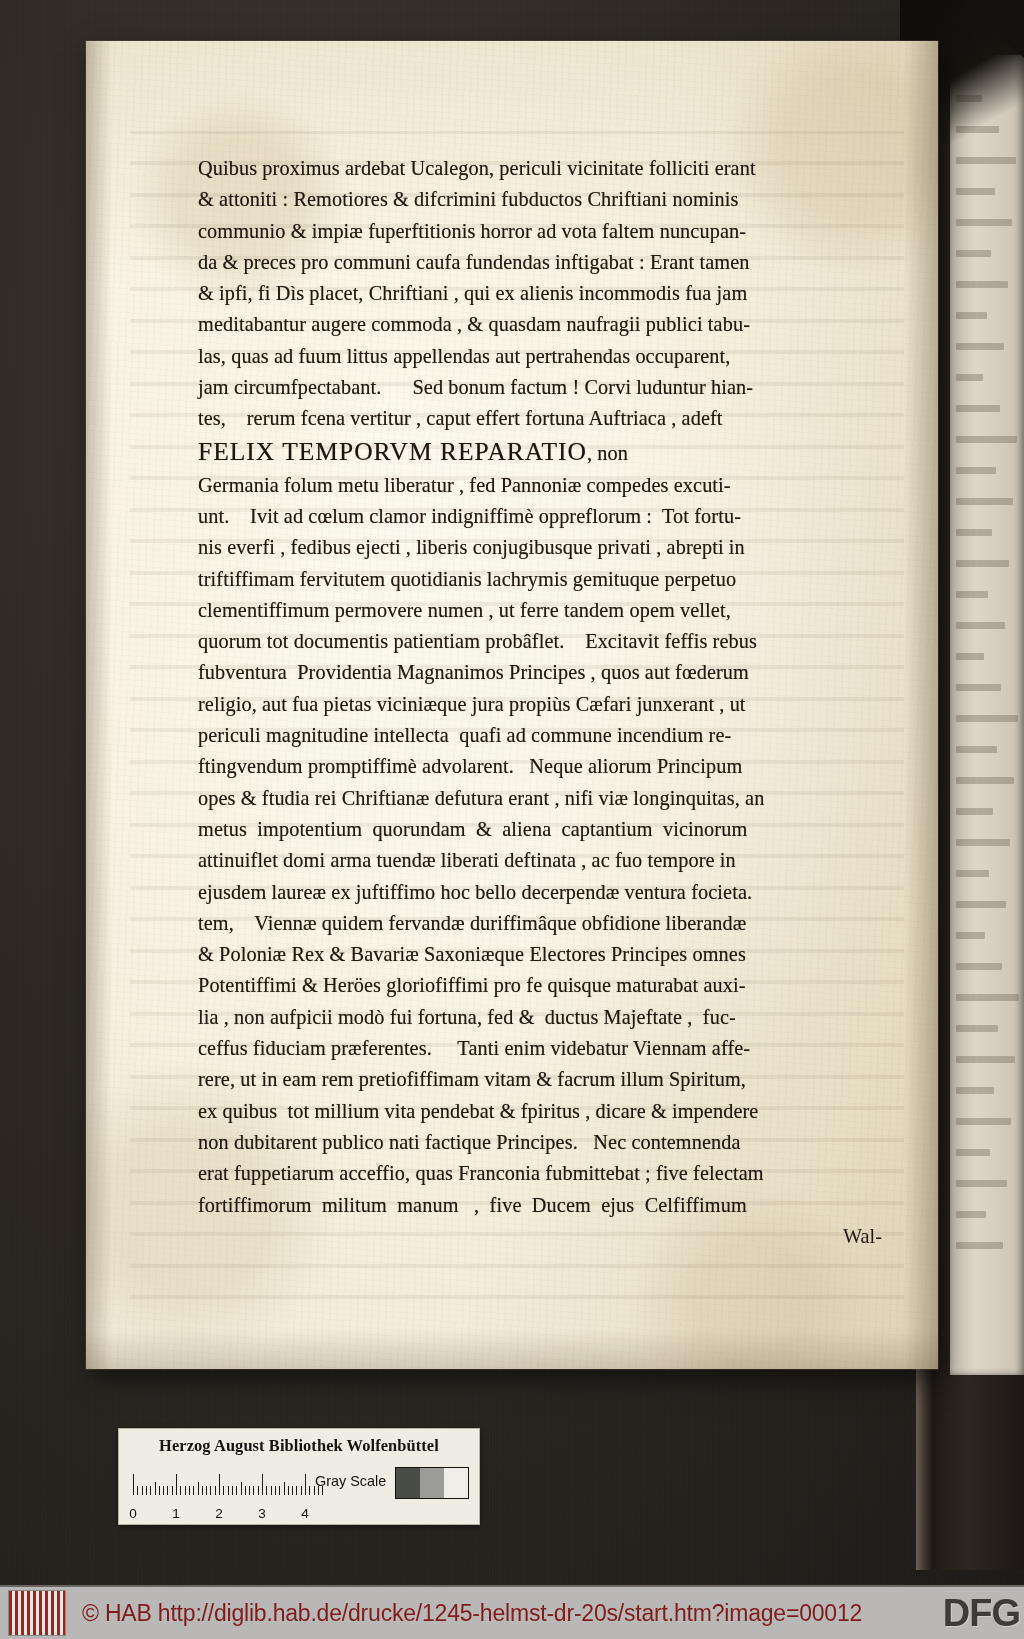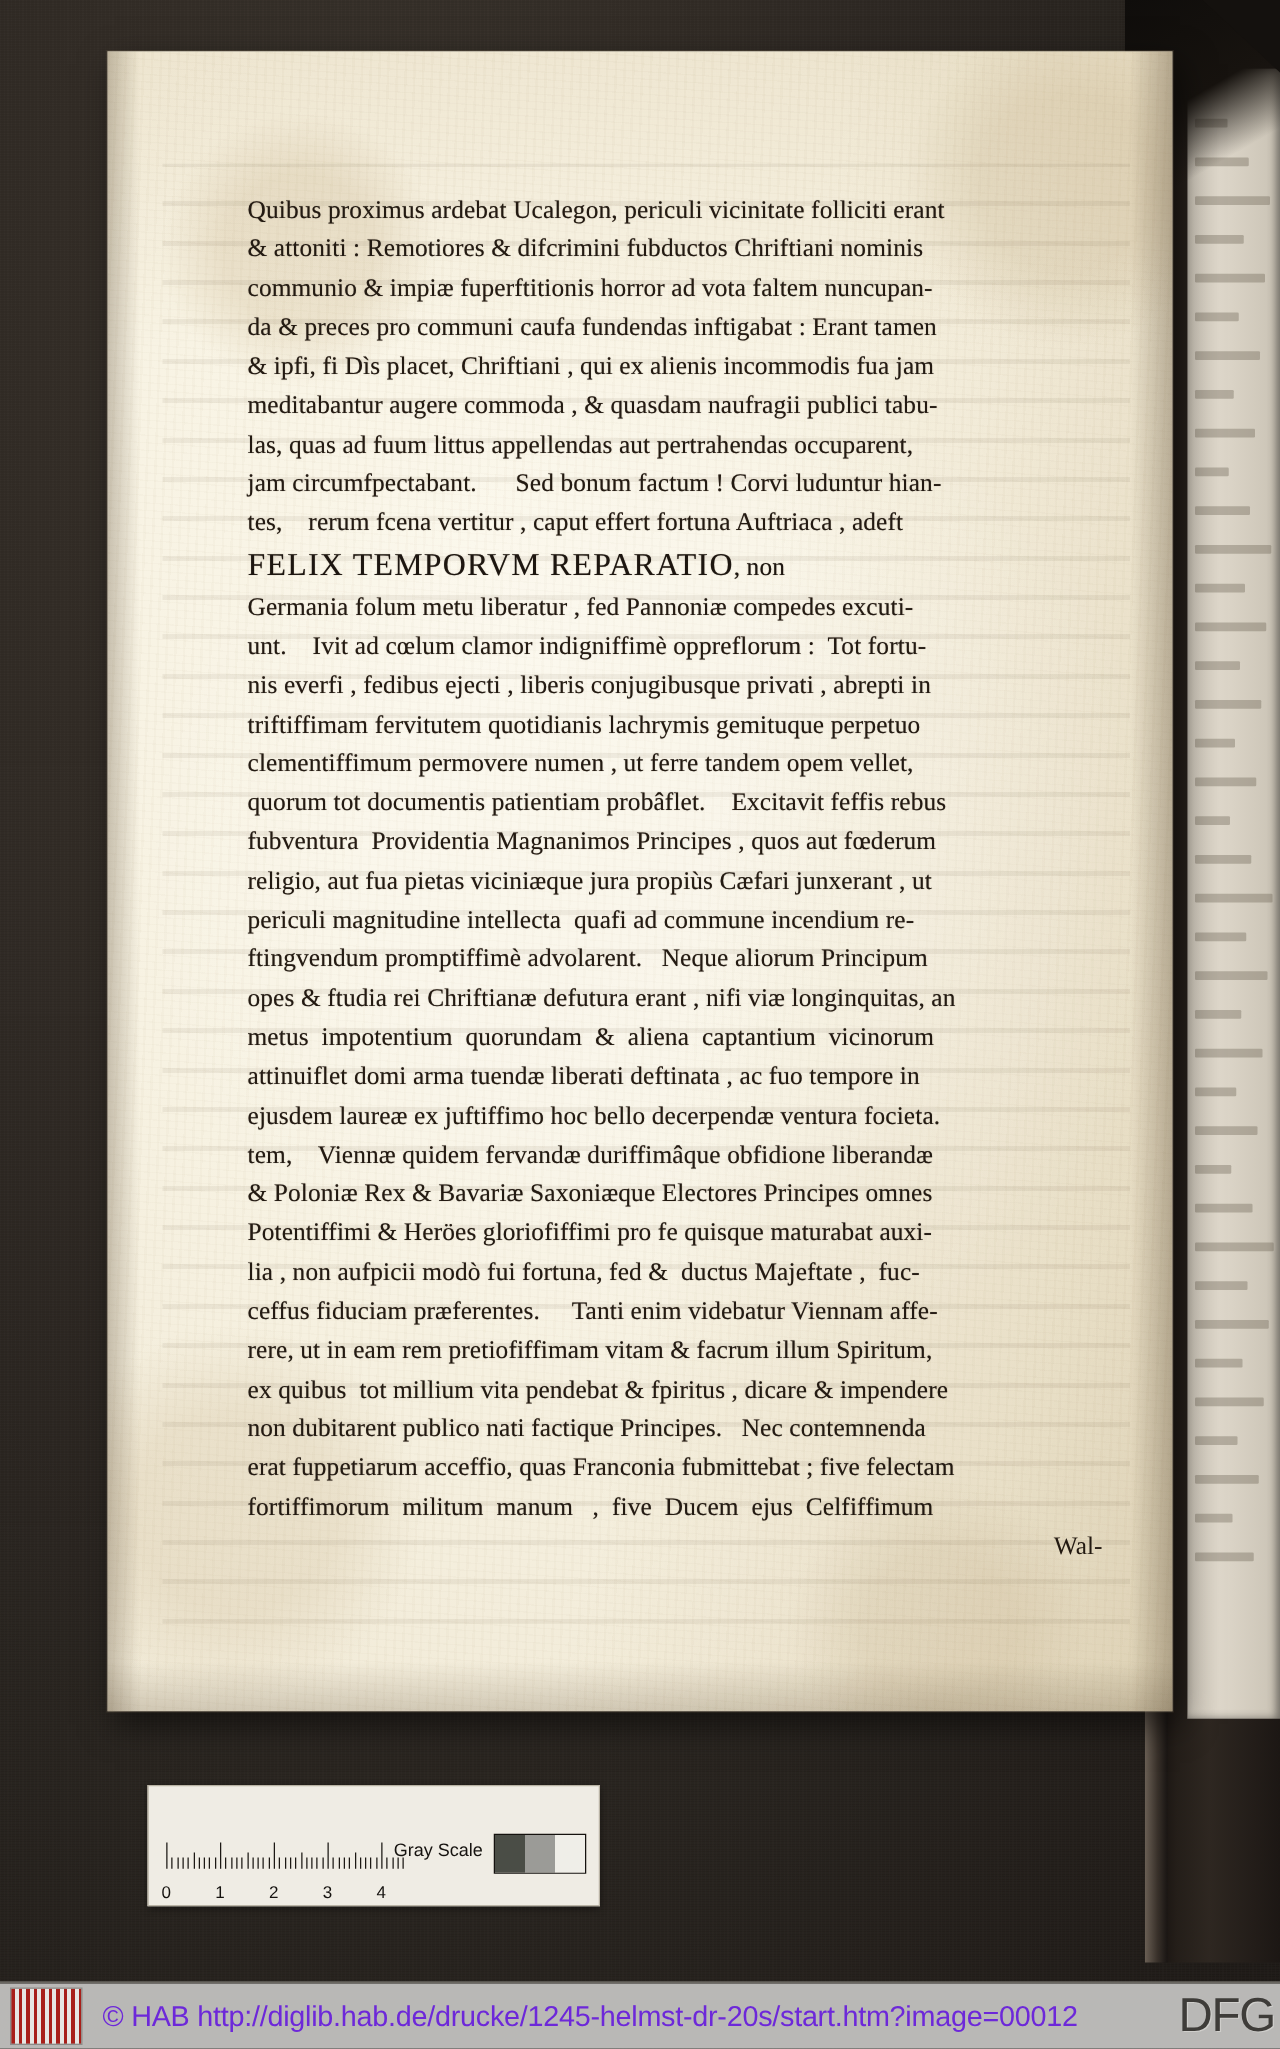--- a/index.html
+++ b/index.html
@@ -192,28 +192,28 @@
     display:flex;align-items:center;
   }
   #footer-ruler-icon{
     width:56px;height:44px;margin-left:8px;flex:0 0 auto;
     background:repeating-linear-gradient(90deg,#a81f1a 0 3px, #e7e6e3 3px 6px);
     border:1px solid #8d8b88;
   }
   #footer-url{
     flex:1 1 auto;
     font-family:"Liberation Sans", sans-serif;
-    font-size:23px;color:#6d28d9;
+    font-size:23px;color:#7f1d1d;
     white-space:nowrap;overflow:hidden;
     margin-left:16px;letter-spacing:-.2px;
   }
   #dfg-logo{
     position:absolute;right:4px;top:50%;transform:translateY(-50%);
     font-family:"Liberation Sans", sans-serif;
-    font-weight:normal;font-size:38px;color:#3e3c39;
+    font-weight:bold;font-size:38px;color:#3e3c39;
     letter-spacing:-1px;
     text-shadow:1px 1px 0 #cfcecb;
   }
   #footer-divider{
     position:absolute;left:0;bottom:52px;width:1024px;height:2px;
     background:#6a6761;
   }
 </style>
 </head>
 <body>
@@ -314,20 +314,21 @@
     <span class="catchword">Wal-</span>
   </div>
 
   <div id="leaf-left-shadow"></div>
   <div id="leaf-right-shadow"></div>
   <div id="leaf-bottom-shadow"></div>
   <div id="ink-unevenness"></div>
 </div>
 
 <div id="reference-card">
+  <span id="card-title">Herzog August Bibliothek Wolfenbüttel</span>
   <div id="card-row">
     <div id="ruler">
         <div class="tick major" style="left: 6px;"></div>
         <div class="tick minor" style="left: 10.3px;"></div>
         <div class="tick minor" style="left: 14.6px;"></div>
         <div class="tick minor" style="left: 18.9px;"></div>
         <div class="tick minor" style="left: 23.2px;"></div>
         <div class="tick half" style="left: 27.5px;"></div>
         <div class="tick minor" style="left: 31.8px;"></div>
         <div class="tick minor" style="left: 36.1px;"></div>

